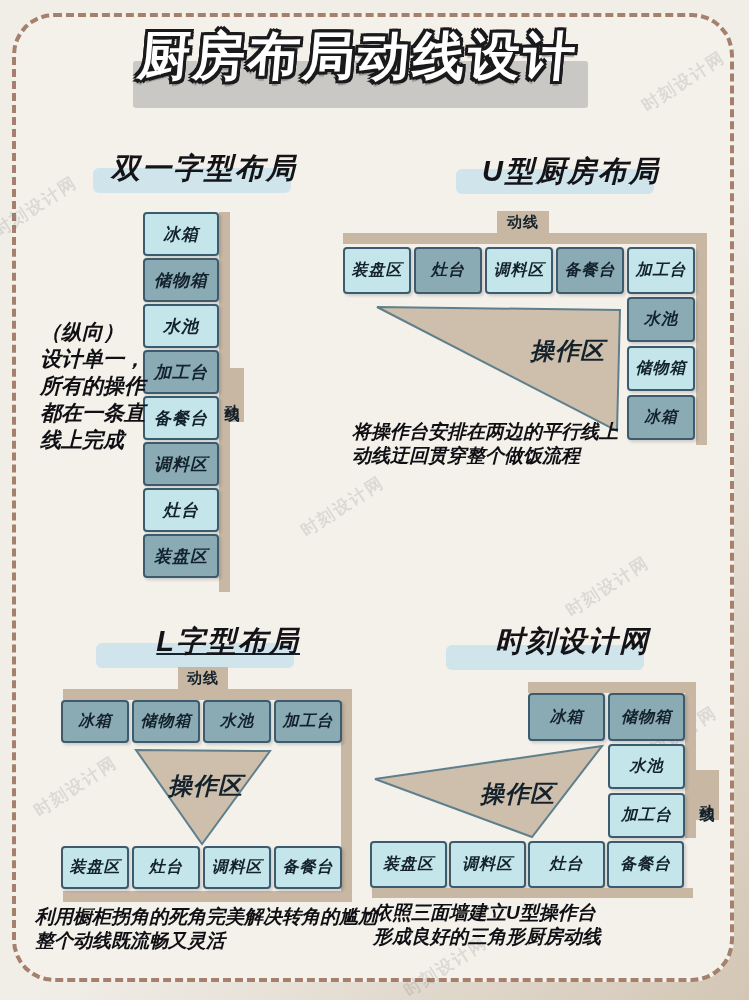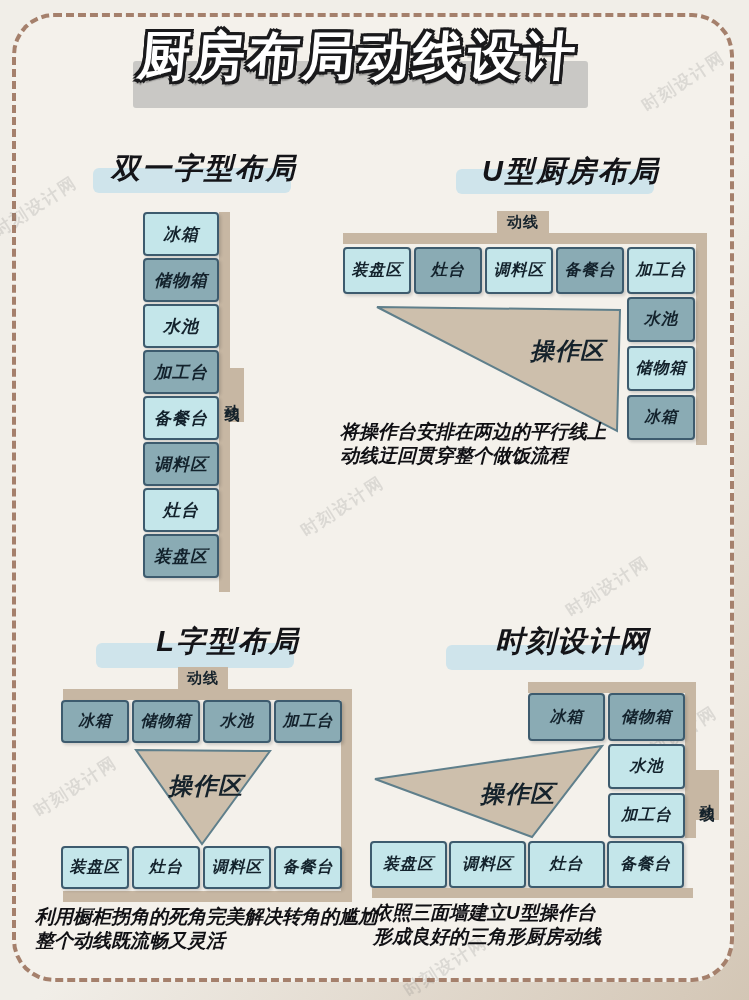--- a/index.html
+++ b/index.html
@@ -51,21 +51,21 @@
   #s4-toprow{left:528px;top:693px;} #s4-toprow .box{width:77px;height:48px;font-size:16px;}
   #s4-col{left:608px;top:744px;width:77px;gap:4px;} #s4-col .box{height:45px;font-size:16px;}
   #s4-bottomrow{left:370px;top:841px;gap:2px;} #s4-bottomrow .box{width:77px;height:47px;font-size:16px;}
   
   .tri{position:absolute;}
   .tri-label{position:absolute;width:95px;text-align:center;font-size:24px;font-weight:800;font-style:italic;color:#15222b;letter-spacing:1px;}
   
   .note{position:absolute;font-weight:800;font-style:italic;color:#101014;}
   #s1-note{left:40px;top:318px;width:270px;font-size:21px;line-height:27px;}
   .desc{position:absolute;font-weight:800;font-style:italic;color:#101014;font-size:19px;line-height:24px;white-space:nowrap;}
-  #s2-desc{left:340px;top:420px;}
+  #s2-desc{left:352px;top:420px;}
   #s3-desc{left:35px;top:905px;}
   #s4-desc{left:373px;top:901px;}
   
   .wm{position:absolute;font-size:17px;font-weight:800;letter-spacing:2px;color:#6f6f6f;
       opacity:.18;transform:rotate(-33deg);white-space:nowrap;pointer-events:none;}
 </style>
 </head>
 <body>
 
 <div class="canvas">
@@ -91,20 +91,27 @@
   <div class="vcol" id="s1-col">
       <div class="box light">冰箱</div>
       <div class="box dark">储物箱</div>
       <div class="box light">水池</div>
       <div class="box dark">加工台</div>
       <div class="box light">备餐台</div>
       <div class="box dark">调料区</div>
       <div class="box light">灶台</div>
       <div class="box dark">装盘区</div>
     </div>
+  <div class="note" id="s1-note">
+      <div class="note-line">（纵向）</div>
+      <div class="note-line">设计单一，</div>
+      <div class="note-line">所有的操作</div>
+      <div class="note-line">都在一条直</div>
+      <div class="note-line">线上完成</div>
+    </div>
 
   <div class="sec-head" style="left:450px;top:152px;">
     <div class="hl" style="top:17px;"></div>
     <div class="ht">U型厨房布局</div>
   </div>
   <div class="tab" style="left:497px;top:211px;width:52px;height:23px;">动线</div>
   <div class="bar" style="left:343px;top:233px;width:364px;height:11px;"></div>
   <div class="bar" style="left:696px;top:233px;width:11px;height:212px;"></div>
   <div class="hrow" id="s2-row">
       <div class="box light">装盘区</div>
@@ -120,21 +127,21 @@
     </div>
   <svg class="tri" style="left:370px;top:300px;" width="256" height="140">
     <polygon points="7,7 250,10 247,131" fill="#cdbfac" stroke="#5f7f8b" stroke-width="2"></polygon>
   </svg>
   <div class="tri-label" style="left:520px;top:335px;">操作区</div>
   <div class="desc" id="s2-desc">
       <div class="desc-line">将操作台安排在两边的平行线上</div>
       <div class="desc-line">动线迂回贯穿整个做饭流程</div>
     </div>
 
-  <div class="sec-head" style="left:90px;top:622px;">
+  <div class="sec-head" style="left:90px;top:622px;text-decoration:underline;">
     <div class="hl" style="top:21px;"></div>
     <div class="ht">L字型布局</div>
   </div>
   <div class="tab" style="left:178px;top:667px;width:50px;height:22px;">动线</div>
   <div class="bar" style="left:63px;top:689px;width:289px;height:11px;"></div>
   <div class="bar" style="left:341px;top:689px;width:11px;height:213px;"></div>
   <div class="bar" style="left:63px;top:891px;width:289px;height:11px;"></div>
   <div class="hrow" id="s3-toprow">
       <div class="box dark">冰箱</div>
       <div class="box dark">储物箱</div>

